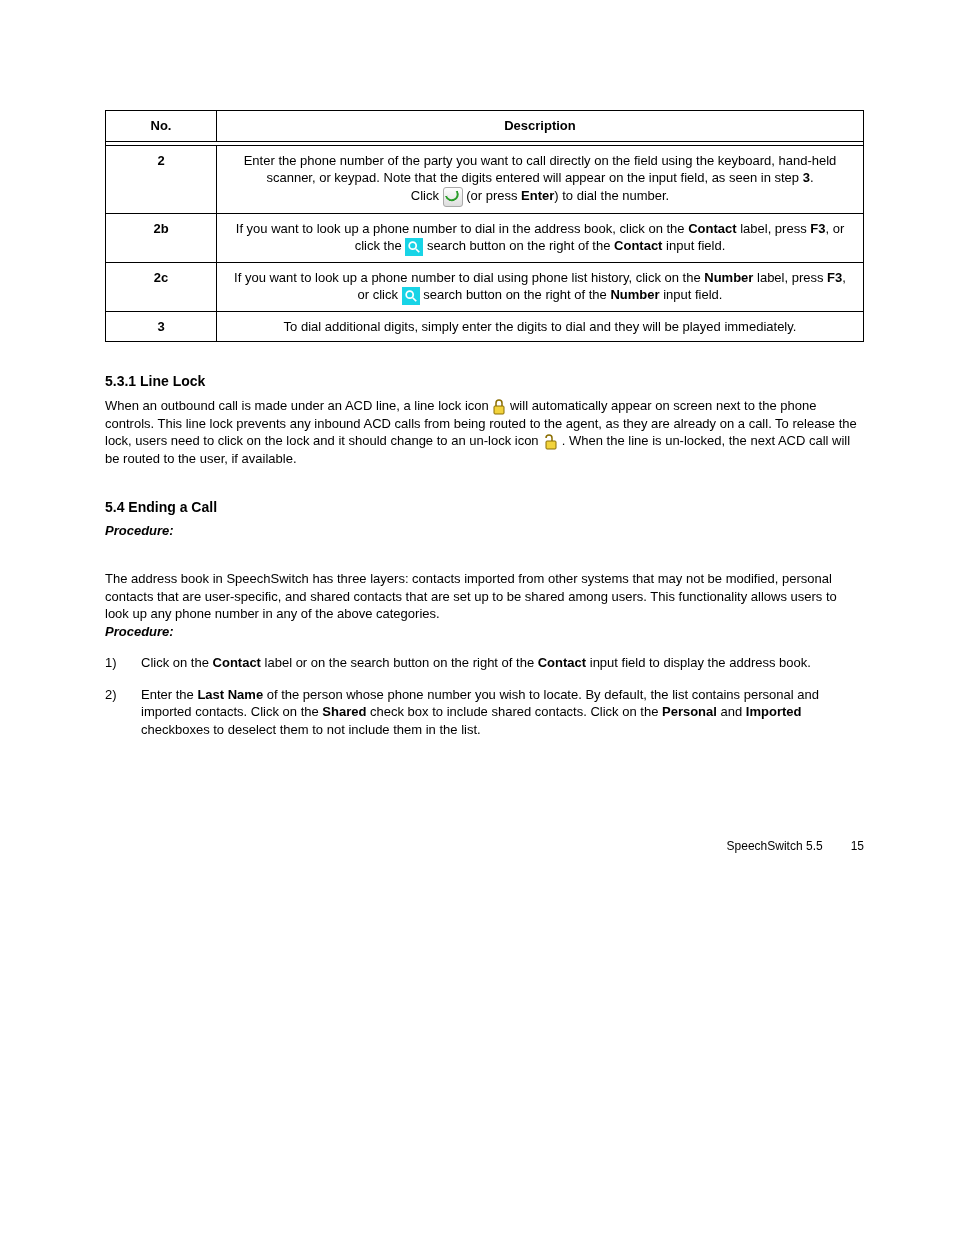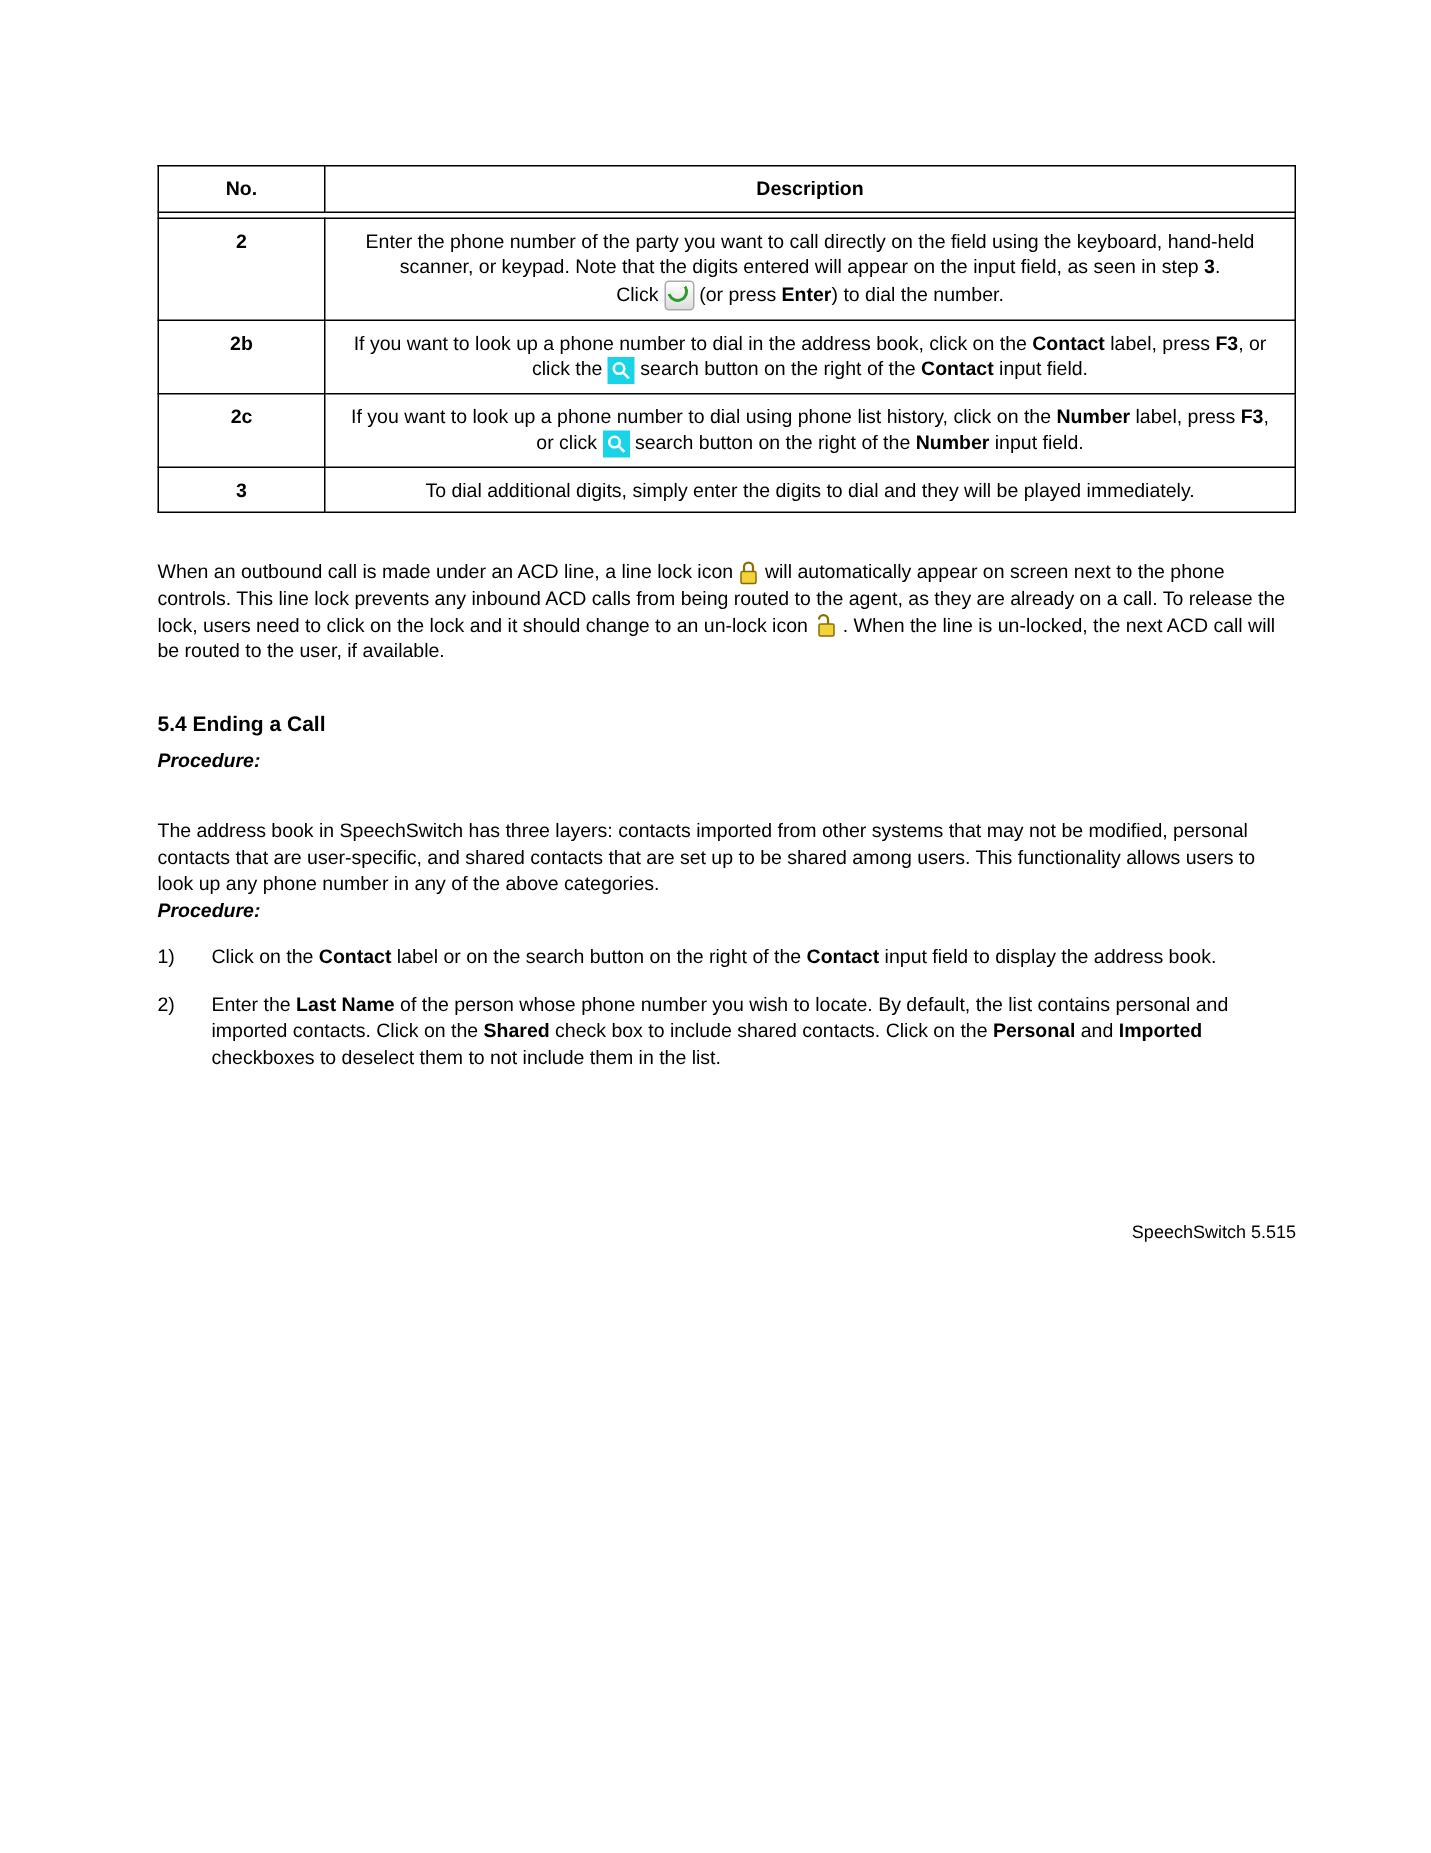--- a/index.html
+++ b/index.html
@@ -22,21 +22,21 @@
 .sect h3{font-size:14px;font-weight:bold;margin:0 0 6px}
 .sect p{margin:0}
 .subhead{font-weight:bold;font-style:italic;margin-top:18px}
 .para{margin-top:6px}
 .indent-note{margin:14px 0 0 64px}
 .numlist{margin:10px 0 0 0;padding:0;list-style:none}
 .numlist li{display:flex;margin-top:14px}
 .numlist li>.n{width:36px;flex-shrink:0}
 .numlist li>.txt{flex:1}
 .footer{margin-top:100px;display:flex;justify-content:flex-end;align-items:baseline;gap:20px;font-size:12px}
-.footer .right{display:flex;align-items:center;}
+.footer .right{display:flex;align-items:center;gap:28px}
 .footer .page-no{font-weight:normal}
 </style>
 </head>
 <body>
 
 <div class="page">
 
   <table class="table">
     <thead>
       <tr>
@@ -85,20 +85,21 @@
         </td>
       </tr>
       <tr>
         <td class="bold">3</td>
         <td>To dial additional digits, simply enter the digits to dial and they will be played immediately.</td>
       </tr>
     </tbody>
   </table>
 
   <div class="sect">
+    <h3>5.3.1 Line Lock</h3>
     <p>
       <span>When an outbound call is made under an ACD line, a line lock icon </span>
       <span class="ico ico-lock">
           <svg width="14" height="16" viewBox="0 0 14 16">
             <rect x="2" y="7" width="10" height="8" rx="1" fill="#f2d33c" stroke="#8a6d00"></rect>
             <path d="M4 7 V4 a3 3 0 0 1 6 0 V7" fill="none" stroke="#8a6d00" stroke-width="1.5"></path>
           </svg>
         </span>
       <span> will automatically appear on screen next to the phone controls. This line lock prevents any inbound ACD calls from being routed to the agent, as they are already on a call. To release the lock, users need to click on the lock and it should change to an un-lock icon </span>
       <span class="ico ico-unlock">

